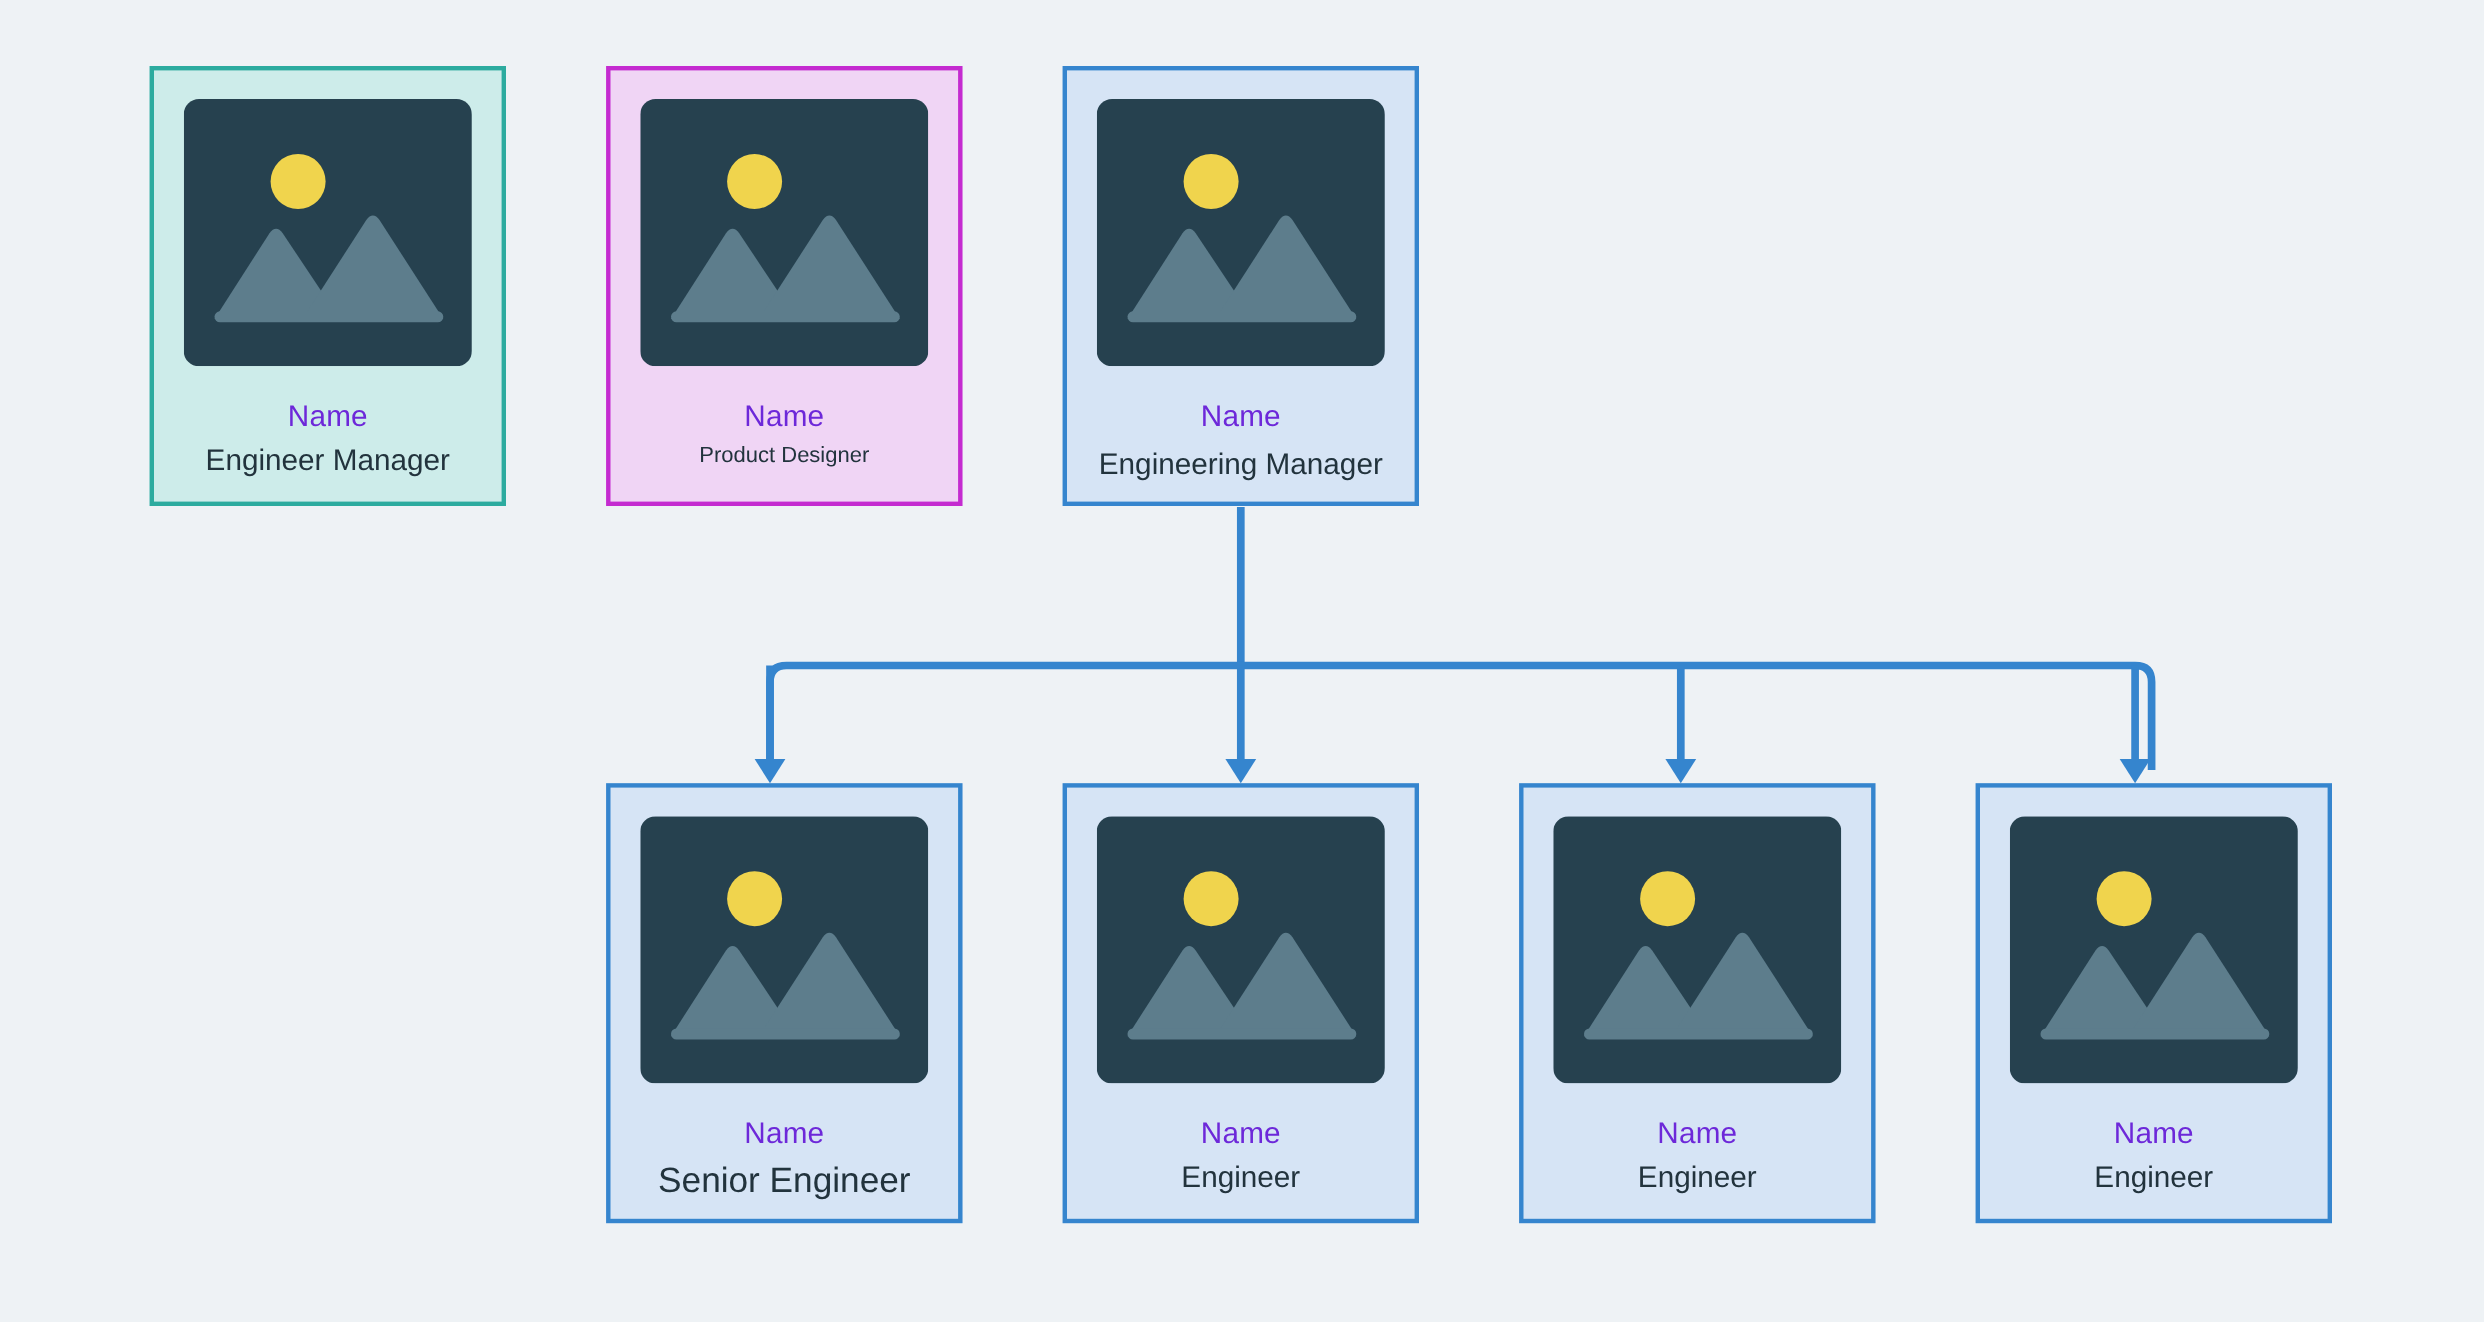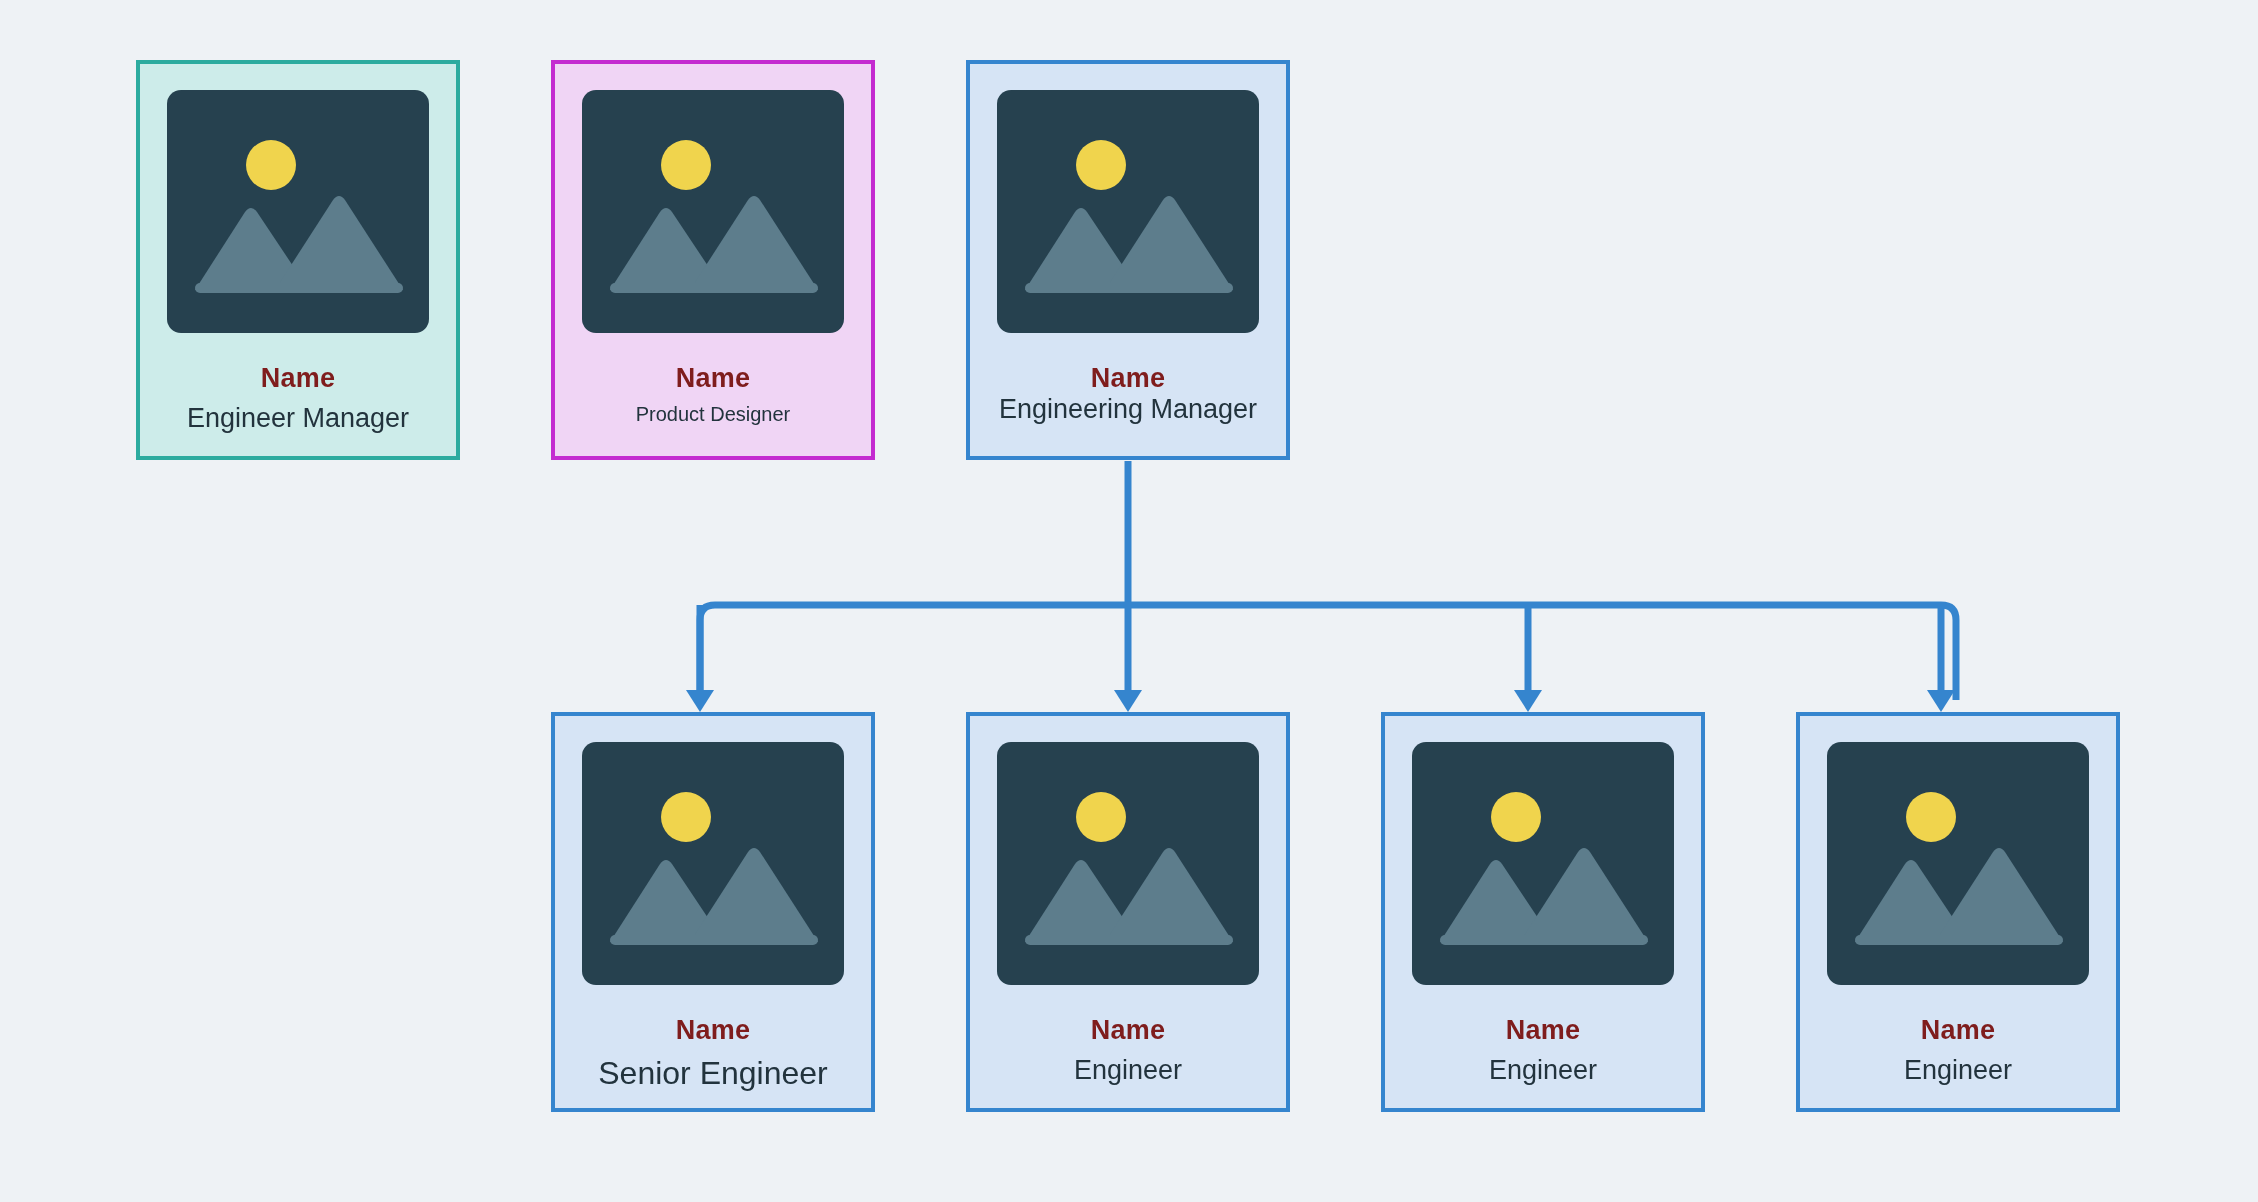--- a/index.html
+++ b/index.html
@@ -43,22 +43,22 @@
     position: relative;
     overflow: hidden;
     flex: none;
   }
   .photo svg {
     display: block;
     width: 100%;
     height: 100%;
   }
   .card-name {
-    font-weight: bold;
-    color: #7f1d1d;
+    font-weight: normal;
+    color: #6d28d9;
     letter-spacing: 0.2px;
     text-align: center;
     white-space: nowrap;
   }
   .card-role {
     color: #22333d;
     text-align: center;
     white-space: nowrap;
   }
 </style>
@@ -118,21 +118,21 @@
         <div class="photo" style="margin-top: 26px; width: 262px; height: 243px;">
           <svg viewBox="0 0 262 243" preserveAspectRatio="none" xmlns="http://www.w3.org/2000/svg">
             <rect x="0" y="0" width="262" height="243" fill="#26414f"></rect>
             <ellipse cx="104" cy="75" rx="25" ry="25" fill="#f0d44d"></ellipse>
             <path d="M28,200 L78,122 Q84,114 90,122 L142,200 Z" fill="#5d7d8c"></path>
             <path d="M108,200 L166,110 Q172,102 178,110 L236,200 Z" fill="#5d7d8c"></path>
             <rect x="28" y="193" width="208" height="10" rx="5" fill="#5d7d8c"></rect>
           </svg>
         </div>
         <div class="card-name" style="font-size: 27px; margin-top: 30px;">Name</div>
-        <div class="card-role" style="font-size: 27px; margin-top: 0;">Engineering Manager</div>
+        <div class="card-role" style="font-size: 27px; margin-top: 13px;">Engineering Manager</div>
       </div>
       <div class="card" style="left: 551px; top: 712px; width: 324px; height: 400px; background: rgb(214, 228, 245); border-color: rgb(53, 133, 206); border-width: 4px;">
         <div class="photo" style="margin-top: 26px; width: 262px; height: 243px;">
           <svg viewBox="0 0 262 243" preserveAspectRatio="none" xmlns="http://www.w3.org/2000/svg">
             <rect x="0" y="0" width="262" height="243" fill="#26414f"></rect>
             <ellipse cx="104" cy="75" rx="25" ry="25" fill="#f0d44d"></ellipse>
             <path d="M28,200 L78,122 Q84,114 90,122 L142,200 Z" fill="#5d7d8c"></path>
             <path d="M108,200 L166,110 Q172,102 178,110 L236,200 Z" fill="#5d7d8c"></path>
             <rect x="28" y="193" width="208" height="10" rx="5" fill="#5d7d8c"></rect>
           </svg>

